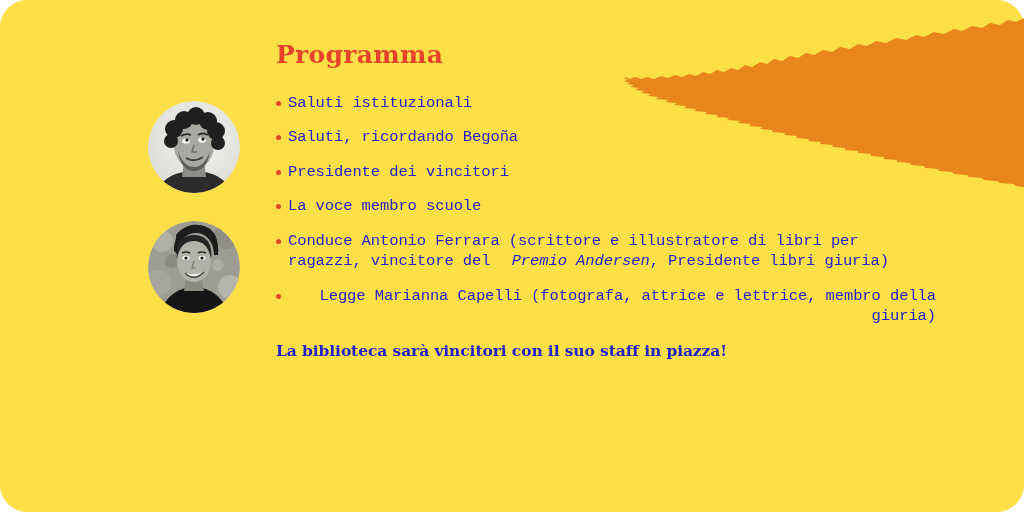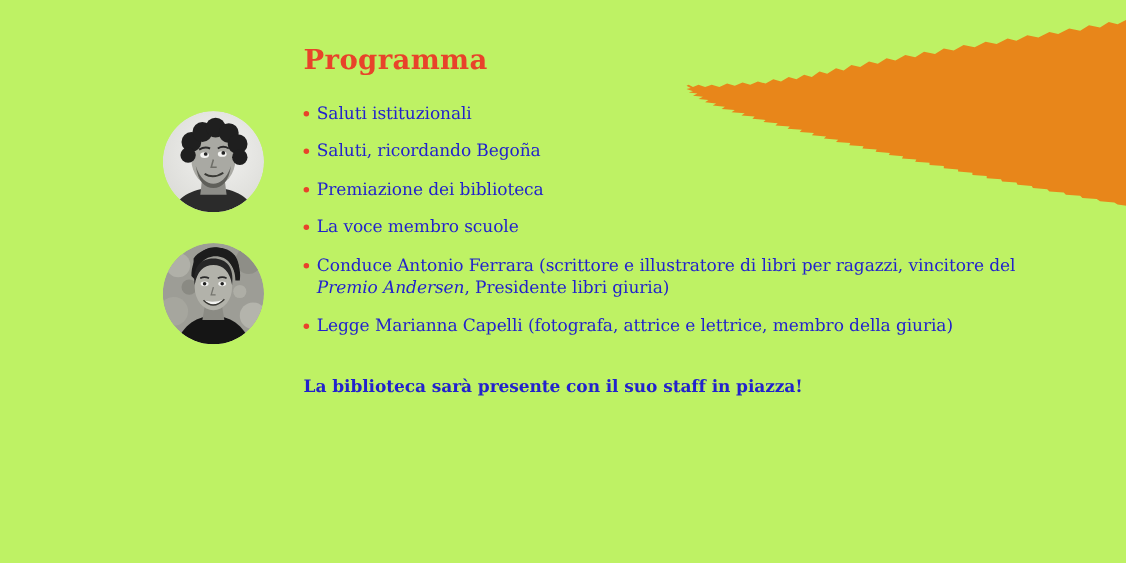--- a/index.html
+++ b/index.html
@@ -11,21 +11,22 @@
     height: 512px;
     background: #ffffff;
     font-family: "DejaVu Serif", "Liberation Serif", serif;
     overflow: hidden;
     position: relative;
   }
 
   #poster {
     position: absolute;
     inset: 0;
-    background: #bef264;
+    background: #fde047;
+    border-radius: 27px;
   }
 
   
   #torn-paper {
     position: absolute;
     top: 0;
     right: 0;
     width: 400px;
     height: 215px;
     pointer-events: none;
@@ -58,45 +59,46 @@
     font-weight: bold;
     letter-spacing: 0.3px;
     margin: 0 0 26px 0;
     line-height: 1;
   }
 
   #programme-list {
     list-style: none;
     margin: 0;
     padding: 0;
+    font-family: Liberation Mono, monospace;
   }
 
   .programme-item {
     position: relative;
     padding-left: 12px;
     margin-bottom: 14px;
     color: #2222cc;
     font-size: 15.5px;
     line-height: 1.32;
     letter-spacing: -0.1px;
   }
-  .programme-item:last-child { margin-bottom: 16px; }
+  .programme-item:last-child { margin-bottom: 16px; text-align: right; }
 
   .bullet-dot {
     position: absolute;
     left: 0;
     top: 8px;
     width: 5px;
     height: 5px;
     border-radius: 50%;
     background: #e8432a;
   }
 
   .item-text { display: block; }
-  .item-text .ital { font-style: italic; }
+  .item-text .ital { font-style: italic; margin-left: 12px; }
 
   #staff-note {
     position: absolute;
     left: 276px;
     top: 341px;
     color: #2222cc;
     font-size: 15.5px;
     font-weight: bold;
     letter-spacing: -0.1px;
   }
@@ -231,42 +233,42 @@
         <span class="item-text">Saluti istituzionali</span>
       </li>
 
       <li class="programme-item">
         <span class="bullet-dot"></span>
         <span class="item-text">Saluti, ricordando Begoña</span>
       </li>
 
       <li class="programme-item">
         <span class="bullet-dot"></span>
-        <span class="item-text">Premiazione dei biblioteca</span>
+        <span class="item-text">Presidente dei vincitori</span>
       </li>
 
       <li class="programme-item">
         <span class="bullet-dot"></span>
         <span class="item-text">La voce membro scuole</span>
       </li>
 
       <li class="programme-item">
         <span class="bullet-dot"></span>
         <span class="item-text"><span>Conduce  Antonio Ferrara (scrittore e illustratore di libri per ragazzi, vincitore del </span><span class="ital">Premio Andersen</span><span>, Presidente libri giuria)</span></span>
       </li>
 
       <li class="programme-item">
         <span class="bullet-dot"></span>
         <span class="item-text">Legge  Marianna Capelli (fotografa, attrice e lettrice, membro della giuria)</span>
       </li>
 
     </ul>
   </div>
 
-  <div id="staff-note">La biblioteca sarà presente con il suo staff in piazza!</div>
+  <div id="staff-note">La biblioteca sarà vincitori con il suo staff in piazza!</div>
 
   <div id="footer">
     
     
 
     
   </div>
 
 </div>
 

